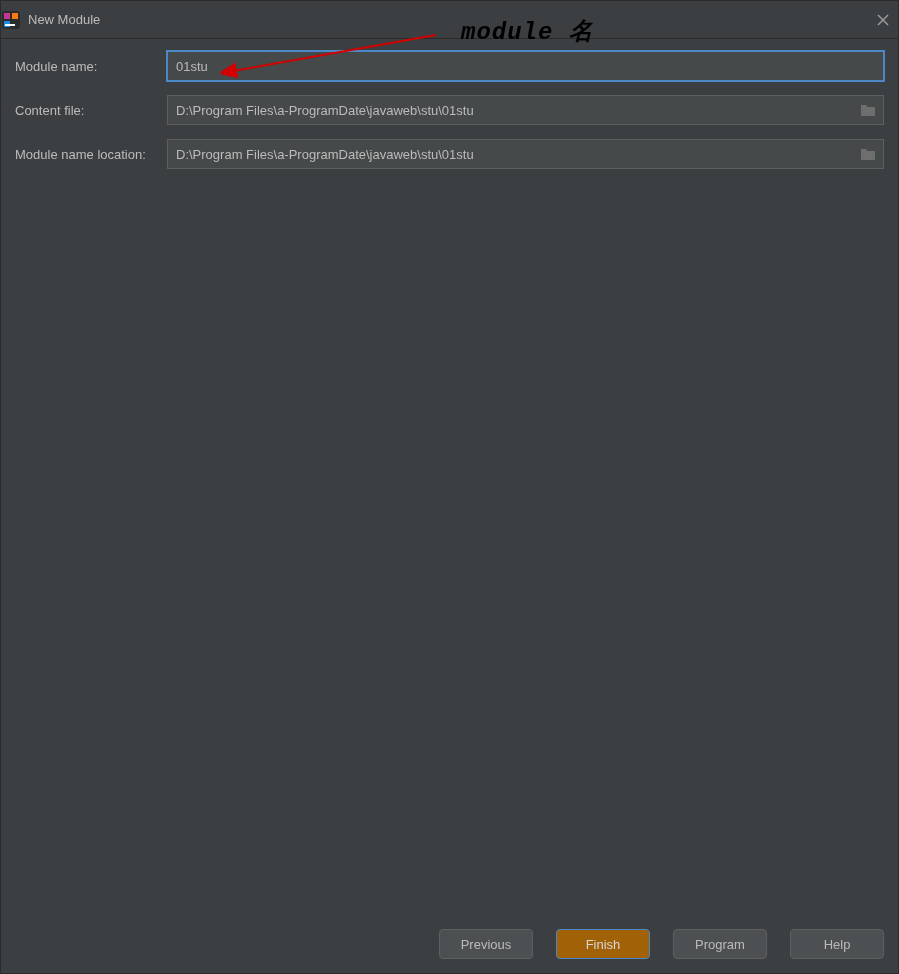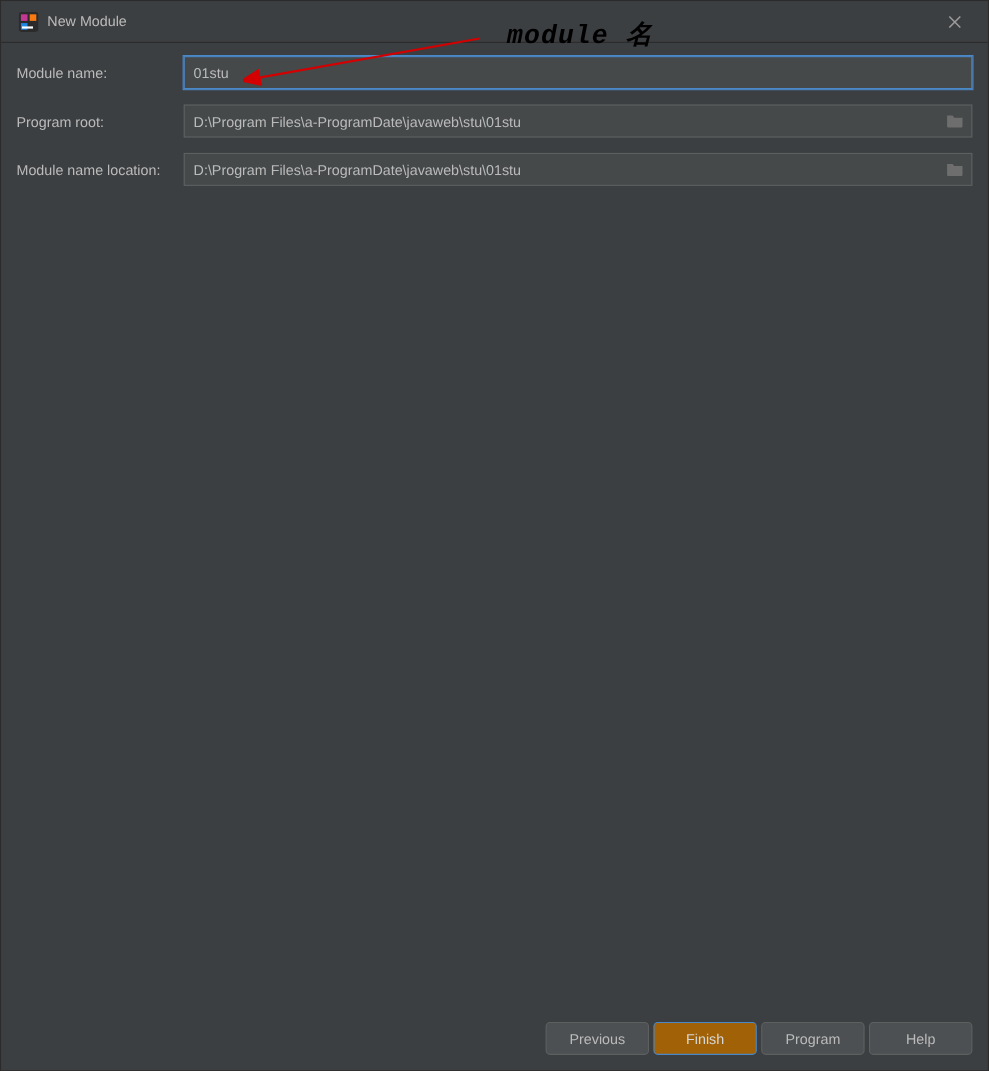--- a/index.html
+++ b/index.html
@@ -11,21 +11,21 @@
       font-size: 13px;
       color: #bbbbbb;
       overflow: hidden;
       position: relative;
       border: 1px solid #2b2b2b;
     }
     .titlebar {
       height: 38px;
       display: flex;
       align-items: center;
-      padding: 0 16px;
+      padding: 0 1px;
       border-bottom: 1px solid #2b2b2b;
       background: #3c3f41;
     }
     .app-icon {
       width: 18px;
       height: 18px;
       margin-right: 8px;
       display: inline-flex;
       align-items: center;
       justify-content: center;
@@ -89,21 +89,21 @@
       width: 16px;
       height: 14px;
       cursor: pointer;
     }
     .folder-icon svg { width: 16px; height: 14px; fill: #6e6e6e; }
     .button-bar {
       position: absolute;
       bottom: 14px;
       right: 14px;
       display: flex;
-      gap: 4px;
+      gap: 23px;
     }
     .btn {
       min-width: 94px;
       height: 30px;
       background: #4c5052;
       border: 1px solid #5e6060;
       border-radius: 4px;
       color: #bbbbbb;
       font-size: 13px;
       cursor: pointer;
@@ -161,21 +161,21 @@
 <div class="content">
 
   <div class="form-row">
     <div class="form-label">Module name:</div>
     <div class="field-wrap">
       <input class="text-field focused" type="text" value="01stu" style="">
     </div>
   </div>
 
   <div class="form-row">
-    <div class="form-label">Program root:</div>
+    <div class="form-label">Content file:</div>
     <div class="field-wrap">
       <input class="text-field with-icon" type="text" value="D:\Program Files\a-ProgramDate\javaweb\stu\01stu" style="">
       <span class="folder-icon">
         <svg viewBox="0 0 16 14">
           <path d="M1 2 h5 l1.5 2 H15 v8 a1 1 0 0 1 -1 1 H2 a1 1 0 0 1 -1 -1 Z"></path>
         </svg>
       </span>
     </div>
   </div>
 

